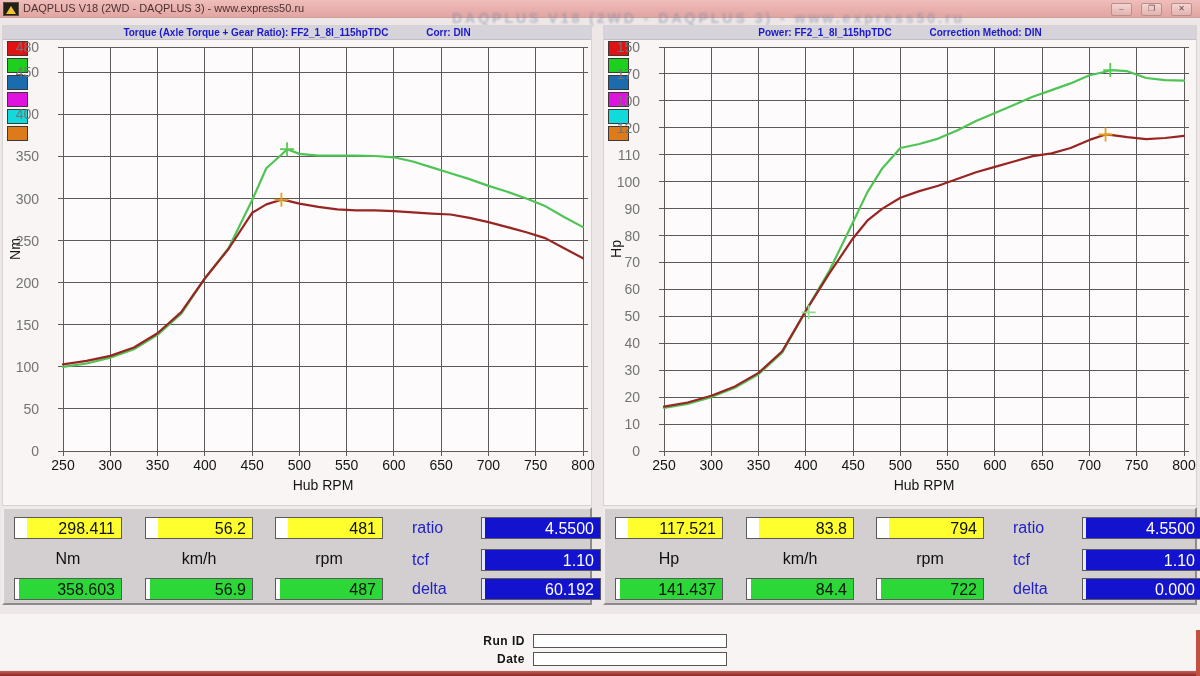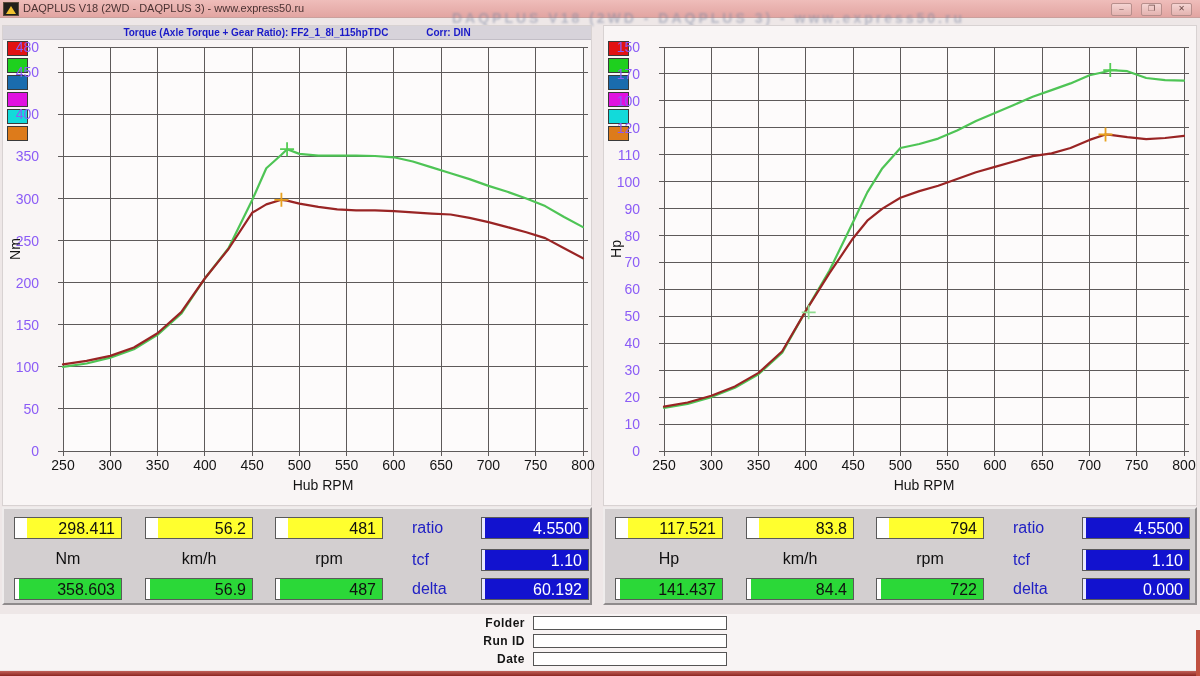--- a/index.html
+++ b/index.html
@@ -24,40 +24,40 @@
     white-space:nowrap;}
 
   
   .chart-panel{position:absolute;top:25px;height:481px;background:#f9f5f5;border:1px solid #d8d2d2;box-sizing:border-box;}
   .panel-header{position:absolute;left:0;top:0;right:0;height:13px;background:#d7d3da;
     border-bottom:1px solid #c2bec6;text-align:center;font-size:10px;font-weight:bold;color:#1a1ac8;
     line-height:13px;white-space:nowrap;overflow:hidden;}
   .panel-header .ph-corr{margin-left:26px;padding-left:9px;}
   .chart-area{position:absolute;left:0;top:13px;right:0;height:468px;}
   .legend-swatch{position:absolute;left:4px;width:21px;height:15px;border:1px solid #3a3a3a;box-sizing:border-box;}
-  .ytick{position:absolute;left:0;width:50px;text-align:right;font-size:14px;color:#8b5cf6;height:16px;line-height:16px;}
+  .ytick{position:absolute;left:0;width:50px;text-align:right;font-size:14px;color:#737373;height:16px;line-height:16px;}
   .xtick{position:absolute;width:44px;text-align:center;font-size:14px;color:#141414;height:16px;line-height:16px;}
   .axis-ylabel{position:absolute;left:-8px;width:40px;text-align:center;font-size:14px;color:#141414;
     transform:rotate(-90deg);}
   .axis-xlabel{position:absolute;text-align:center;font-size:14px;color:#141414;width:120px;}
   .plot-svg{position:absolute;}
 
   
   .readout{position:absolute;top:507px;height:98px;background:#d3cfd0;box-sizing:border-box;
     border:2px solid;border-color:#efecec #8f8b8c #8f8b8c #efecec;}
   .val{position:absolute;height:22px;border:1px solid #5a5a5a;font-size:16px;line-height:22px;
     text-align:right;padding-right:6px;box-sizing:border-box;color:#101010;}
   .val.yellow{background:linear-gradient(90deg,#ffffff 0 12px,#ffff2e 12px);}
   .val.green{background:linear-gradient(90deg,#ffffff 0 4px,#2bd838 4px);}
   .val.blue{background:linear-gradient(90deg,#e8e8ff 0 3px,#1212cf 3px);color:#ffffff;}
   .unit{position:absolute;height:20px;font-size:16px;color:#101010;text-align:center;line-height:20px;}
   .slabel{position:absolute;font-size:16px;color:#2121c4;height:22px;line-height:22px;}
   .c0{left:10px;width:108px;} .c1{left:141px;width:108px;} .c2{left:271px;width:108px;}
   .r0{top:8px;} .r1{top:40px;} .r2{top:69px;}
-  .sb{left:477px;width:108px;}
+  .sb{left:477px;width:120px;}
   .sl{left:408px;width:64px;}
 
   
   .form-area{position:absolute;left:0;top:614px;width:1200px;height:56px;background:#f8f4f4;}
   .form-row{position:absolute;left:0;width:1200px;height:15px;}
   .form-label{position:absolute;left:430px;width:95px;text-align:right;font-size:12px;font-weight:bold;
     color:#141414;line-height:14px;letter-spacing:.5px;}
   .form-input{position:absolute;left:533px;width:188px;height:12px;border:1px solid #555;background:#fff;
     font-size:11px;font-family:"Liberation Sans",sans-serif;padding:0 2px;}
   .bottom-strip{position:absolute;left:0;bottom:0;width:1200px;height:5px;
@@ -181,20 +181,24 @@
           </g>
           <polyline points="6.0,325.8 29.6,322.5 53.3,316.6 76.9,308.2 100.5,293.9 124.2,272.8 147.8,237.5 171.5,207.2 195.1,159.2 209.3,127.2 224.4,113.7 230.1,108.2 242.4,112.9 261.3,114.6 280.2,114.6 299.1,114.6 318.0,115.0 336.9,116.3 355.8,120.5 374.7,126.4 393.6,132.3 412.5,138.1 431.5,144.9 450.4,150.8 469.3,157.5 488.2,165.1 507.1,176.0 526.0,186.1" fill="none" stroke="#4ec455" stroke-width="2.2" stroke-linejoin="round" stroke-linecap="round"></polyline>
           <polyline points="6.0,323.3 29.6,319.9 53.3,314.9 76.9,306.5 100.5,292.2 124.2,271.1 147.8,237.5 171.5,208.0 195.1,171.8 209.3,163.4 224.4,158.8 230.1,159.6 242.4,162.6 261.3,165.9 280.2,168.4 299.1,169.3 318.0,169.3 336.9,170.1 355.8,171.4 374.7,172.6 393.6,173.5 412.5,176.9 431.5,181.1 450.4,186.1 469.3,191.2 488.2,197.1 507.1,207.2 526.0,217.3" fill="none" stroke="#992424" stroke-width="2.2" stroke-linejoin="round" stroke-linecap="round"></polyline>
           <path d="M 217.4 158.83740833333331 H 231.4 M 224.4 151.83740833333331 V 165.83740833333331" stroke="#e8a11f" stroke-width="1.8" fill="none"></path>
           <path d="M 223.07272727272726 108.17580833333332 H 237.07272727272726 M 230.07272727272726 101.17580833333332 V 115.17580833333332" stroke="#55cc55" stroke-width="1.8" fill="none"></path>
         </svg>
       </div>
   </div>
 
   <div class="chart-panel" id="panel-1" style="left:603px;width:594px;">
+    <div class="panel-header">
+      <span class="ph-title">Power: FF2_1_8l_115hpTDC</span>
+      <span class="ph-corr">Correction Method: DIN</span>
+    </div>
     <div class="chart-area" id="chart-1">
         <div class="legend-swatch" style="top: 2px; background: rgb(226, 18, 18);"></div>
         <div class="legend-swatch" style="top: 19px; background: rgb(30, 208, 30);"></div>
         <div class="legend-swatch" style="top: 36px; background: rgb(26, 108, 174);"></div>
         <div class="legend-swatch" style="top: 53px; background: rgb(224, 18, 224);"></div>
         <div class="legend-swatch" style="top: 70px; background: rgb(18, 218, 218);"></div>
         <div class="legend-swatch" style="top: 87px; background: rgb(221, 123, 27);"></div>
         <div class="ytick" style="top: 404px; padding-right: 14px; box-sizing: border-box;">0</div>
         <div class="ytick" style="top: 377.067px; padding-right: 14px; box-sizing: border-box;">10</div>
         <div class="ytick" style="top: 350.133px; padding-right: 14px; box-sizing: border-box;">20</div>
@@ -339,24 +343,20 @@
       <div class="val green c2 r2">722</div>
       <div class="slabel sl r0">ratio</div>
       <div class="val blue sb r0">4.5500</div>
       <div class="slabel sl r1">tcf</div>
       <div class="val blue sb r1">1.10</div>
       <div class="slabel sl r2">delta</div>
       <div class="val blue sb r2">0.000</div>
     </div>
 
   <div class="form-area" id="form-area">
-      <div class="form-row" style="top: 2px;">
-        <div class="form-label">Folder</div>
-        <input class="form-input" type="text" style="">
-      </div>
       <div class="form-row" style="top: 20px;">
         <div class="form-label">Run ID</div>
         <input class="form-input" type="text" style="">
       </div>
       <div class="form-row" style="top: 38px;">
         <div class="form-label">Date</div>
         <input class="form-input" type="text" style="">
       </div>
     </div>
 

